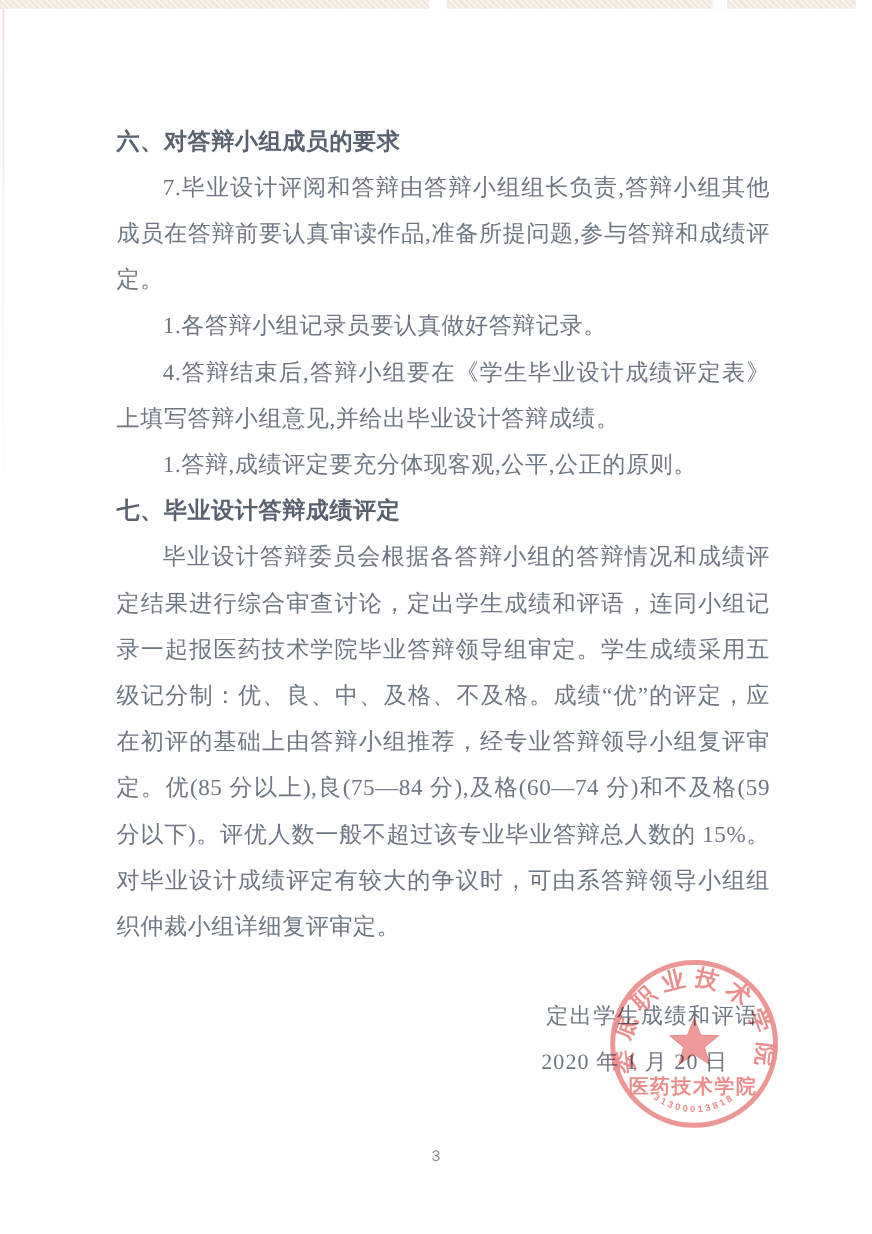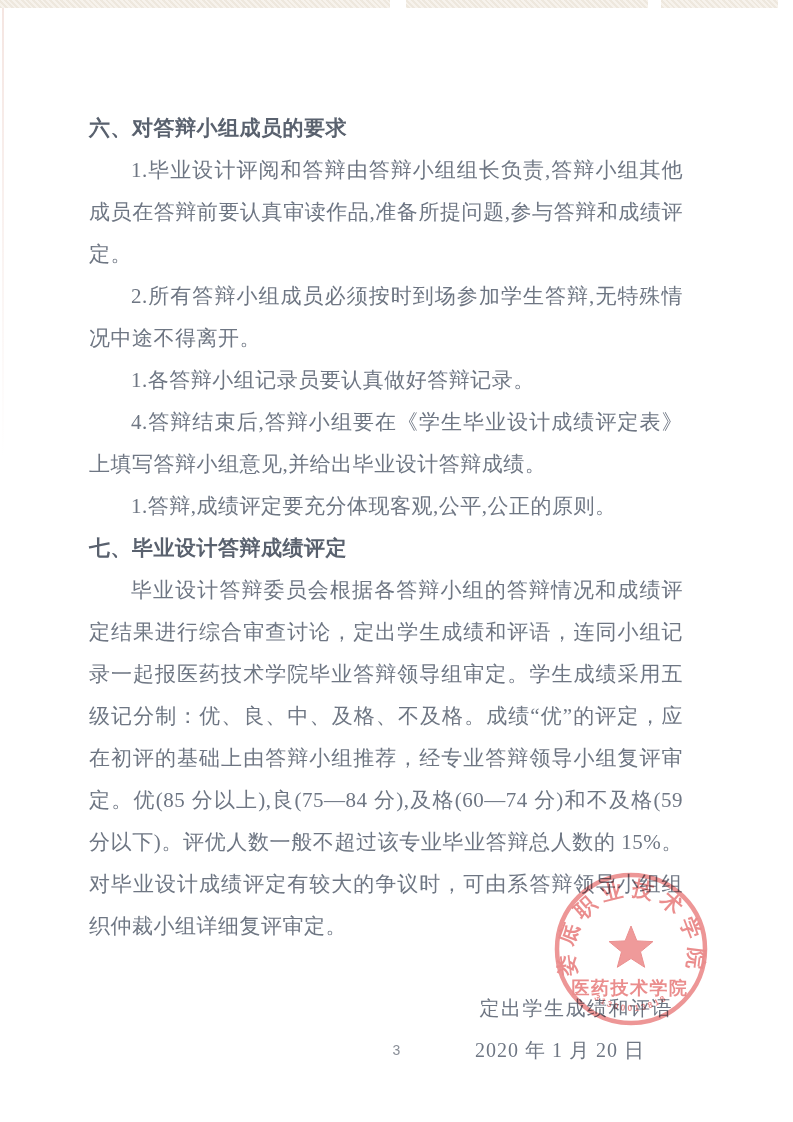--- a/index.html
+++ b/index.html
@@ -17,21 +17,21 @@
   .scan-band-gap{
     position:absolute;top:0;height:8px;background:#ffffff;
   }
   .scan-left-line{
     position:absolute;left:2px;top:8px;width:2px;height:450px;
     background:linear-gradient(#e8c6bd,rgba(232,198,189,0));
     opacity:.45;
   }
   
   .doc{
-    position:absolute;left:89px;top:107px;width:594px;
+    position:absolute;left:106px;top:107px;width:594px;
     color:#6e7683;
     font-size:21px;line-height:42px;
     letter-spacing:.5px;
   }
   .sec-heading{
     font-weight:700;color:#59616e;
     font-size:21px;line-height:42px;margin:0;
   }
   .para{
     margin:0;text-indent:42px;
@@ -58,22 +58,21 @@
 <body>
 
 <div class="scan-band"></div>
 <div class="scan-band-gap" style="left:390px;width:16px;"></div>
 <div class="scan-band-gap" style="left:648px;width:13px;"></div>
 <div class="scan-left-line"></div>
 
 <div class="doc">
 
   <h2 class="sec-heading">六、对答辩小组成员的要求</h2>
-  <p class="para">1.毕业设计评阅和答辩由答辩小组组长负责,答辩小组其他成员在答辩前要认真审读作品,准备所提问题,参与答辩和成绩评定。</p>
-  <p class="para">2.所有答辩小组成员必须按时到场参加学生答辩,无特殊情况中途不得离开。</p>
+  <p class="para">7.毕业设计评阅和答辩由答辩小组组长负责,答辩小组其他成员在答辩前要认真审读作品,准备所提问题,参与答辩和成绩评定。</p>
   <p class="para">1.各答辩小组记录员要认真做好答辩记录。</p>
   <p class="para">4.答辩结束后,答辩小组要在《学生毕业设计成绩评定表》上填写答辩小组意见,并给出毕业设计答辩成绩。</p>
   <p class="para">1.答辩,成绩评定要充分体现客观,公平,公正的原则。</p>
 
   <h2 class="sec-heading">七、毕业设计答辩成绩评定</h2>
   <p class="para">毕业设计答辩委员会根据各答辩小组的答辩情况和成绩评定结果进行综合审查讨论，定出学生成绩和评语，连同小组记录一起报医药技术学院毕业答辩领导组审定。学生成绩采用五级记分制：优、良、中、及格、不及格。成绩“优”的评定，应在初评的基础上由答辩小组推荐，经专业答辩领导小组复评审定。优(85 分以上),良(75—84 分),及格(60—74 分)和不及格(59 分以下)。评优人数一般不超过该专业毕业答辩总人数的 15%。对毕业设计成绩评定有较大的争议时，可由系答辩领导小组组织仲裁小组详细复评审定。</p>
 
   <div class="signature">
     <p class="sig-org">定出学生成绩和评语</p>
     <p class="sig-date">2020 年 1 月 20 日</p>

